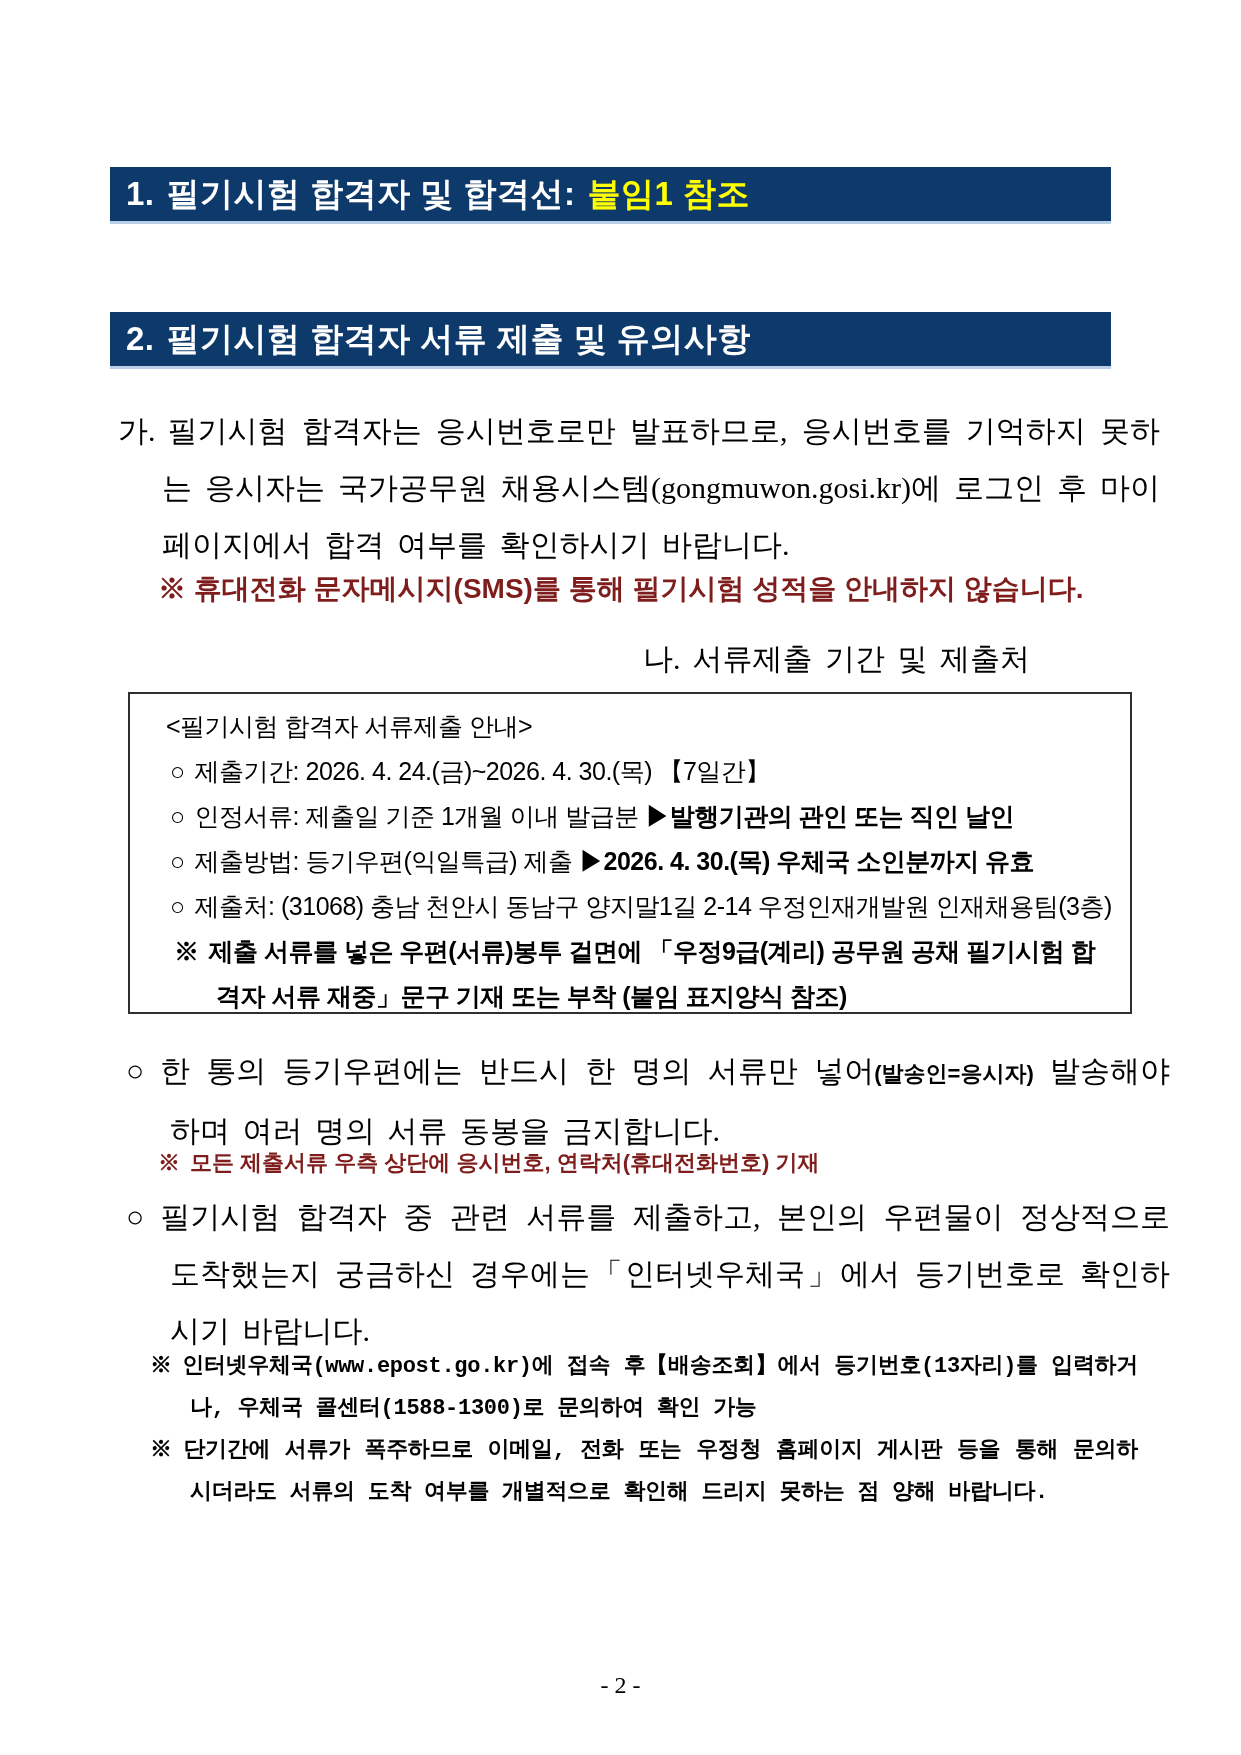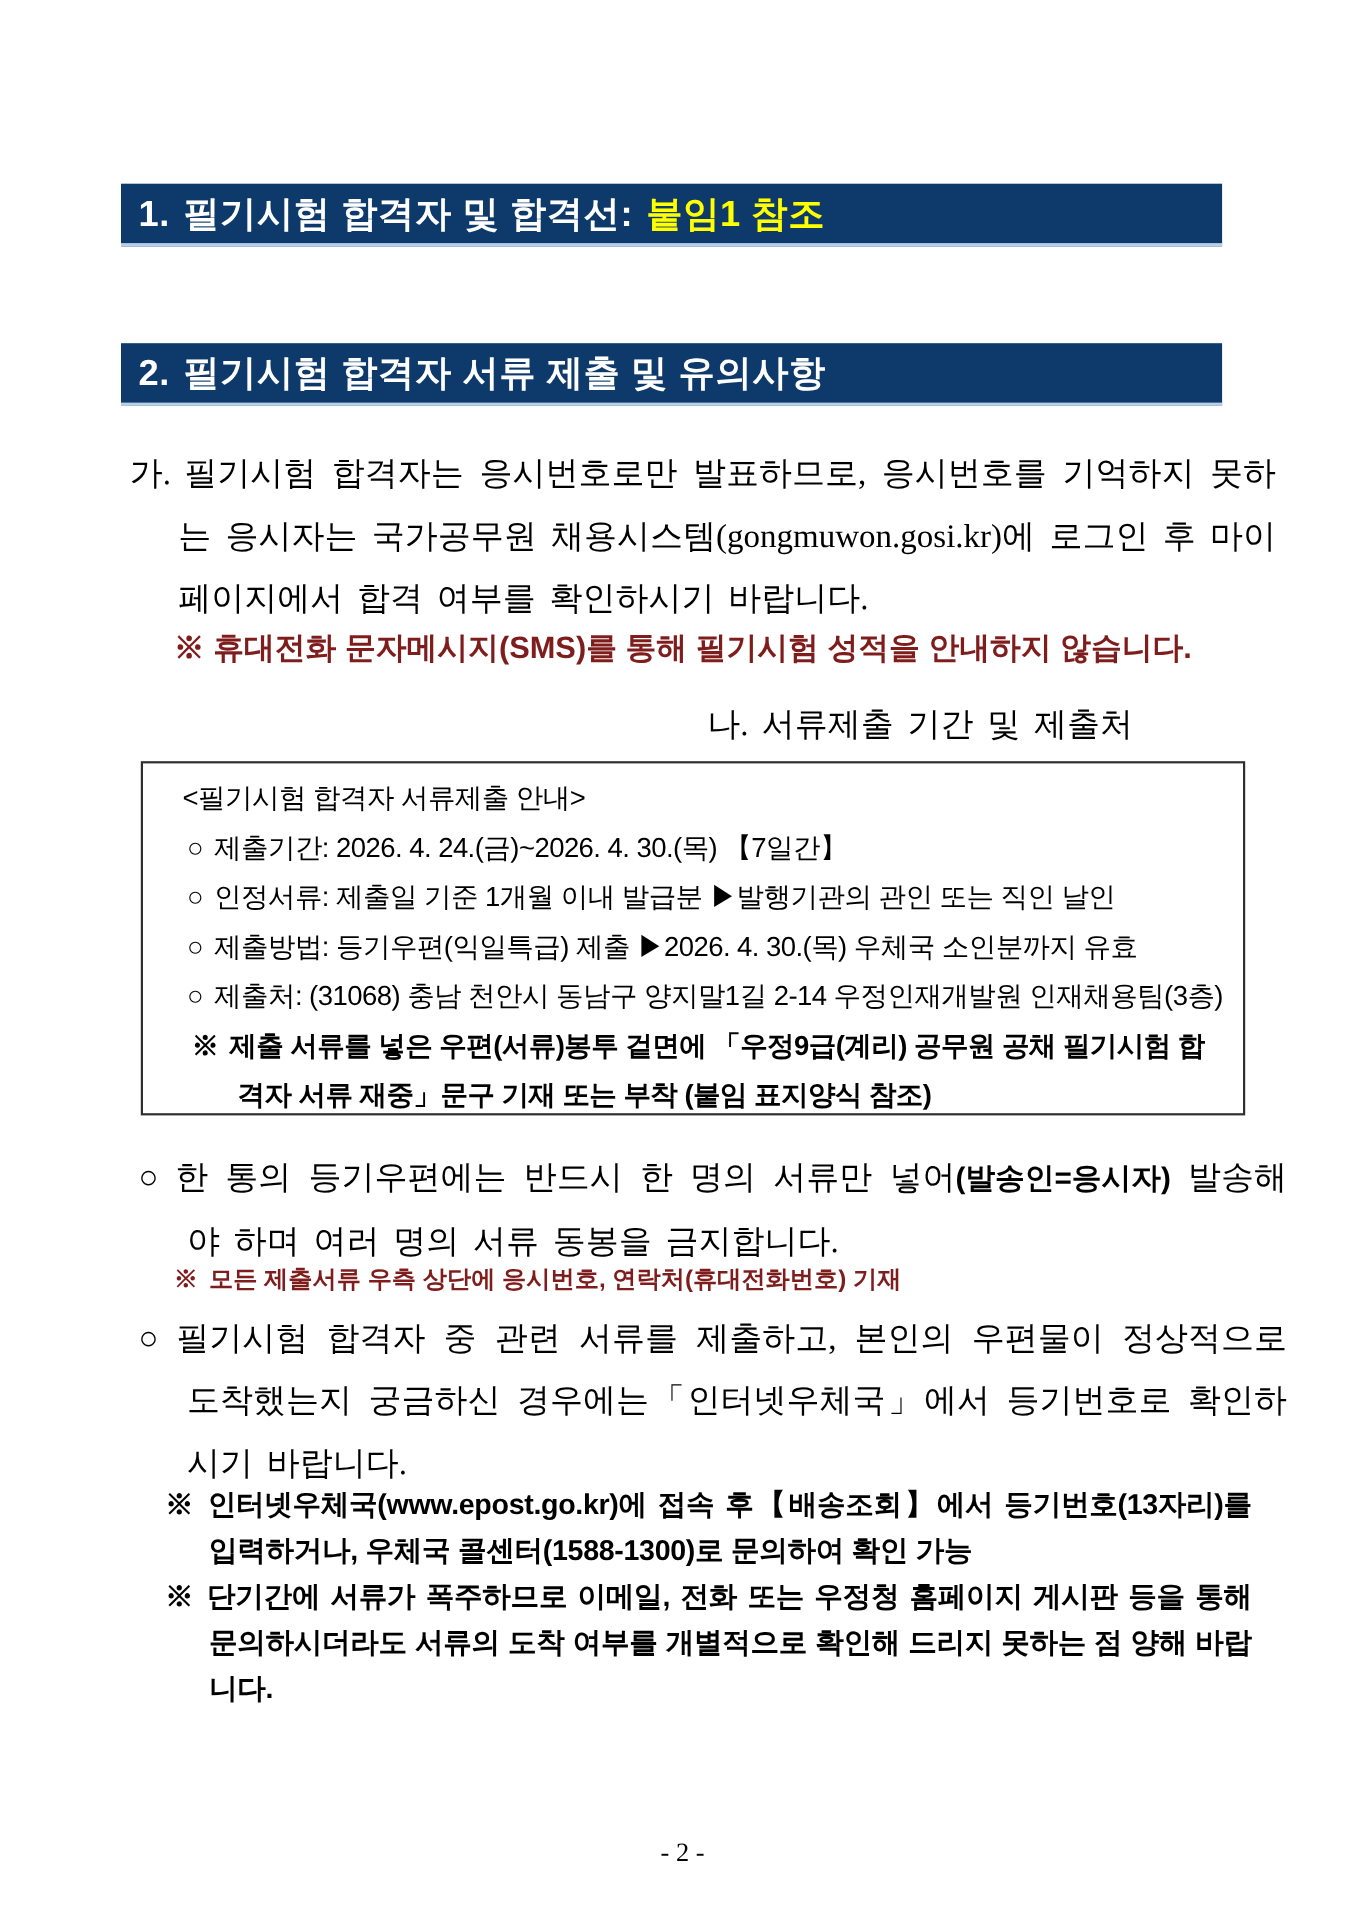--- a/index.html
+++ b/index.html
@@ -60,45 +60,45 @@
     top:692px; left:128px; width:1004px; height:322px;
     border:2px solid var(--box_border,#2f2f2f);
     box-sizing:border-box;
     padding:10px 16px 0 28px;
     font-family:"Liberation Sans", sans-serif;
     font-size:25px; letter-spacing:-0.5px;
   }
   .box-title { line-height:45px; padding-left:8px; white-space:nowrap; }
   .box-row { line-height:45px; white-space:nowrap;margin-left:12px; }
   .box-row .bullet { margin-right:10px; }
-  .box-bold { font-weight:normal; }
+  .box-bold { font-weight:bold; }
   .box-note {
     line-height:45px; font-weight:bold;
     margin-left:16px;
     padding-left:42px; text-indent:-42px;
     letter-spacing:-0.5px;
   }
   .box-note .marker { margin-right:10px; }
 
   
   .bullet-para-1 { top:1042px; left:126px; width:1000px; }
   .bullet-para-2 { top:1188px; left:126px; width:1000px; }
   .bullet-para-1 .bold-inline, 
-  .bullet-para-2 .bold-inline { font-family:"Liberation Sans", sans-serif; font-weight:bold; font-size:27px; }
+  .bullet-para-2 .bold-inline { font-family:"Liberation Sans", sans-serif; font-weight:bold; font-size:22px; }
   .bullet-sym { margin-right:12px; }
 
   .subnote-1 { top:1148px; left:158px; font-size:22px; white-space:nowrap; }
   .subnote-1 .marker { margin-right:10px; }
 
   
   .notes-block {
     position:absolute;
     top:1346px; left:150px; width:988px;
-    font-family:Liberation Sans, sans-serif;
-    font-weight:bold; font-size:26px;
+    font-family:Liberation Mono, monospace;
+    font-weight:bold; font-size:22px;
     line-height:42px;
     letter-spacing:-0.3px;
     text-align:justify;
   }
   .note-item { padding-left:40px; text-indent:-40px; }
   .note-item .marker { margin-right:10px; }
 
   .footer {
     position:absolute;
     top:1672px; left:0; width:100%;

